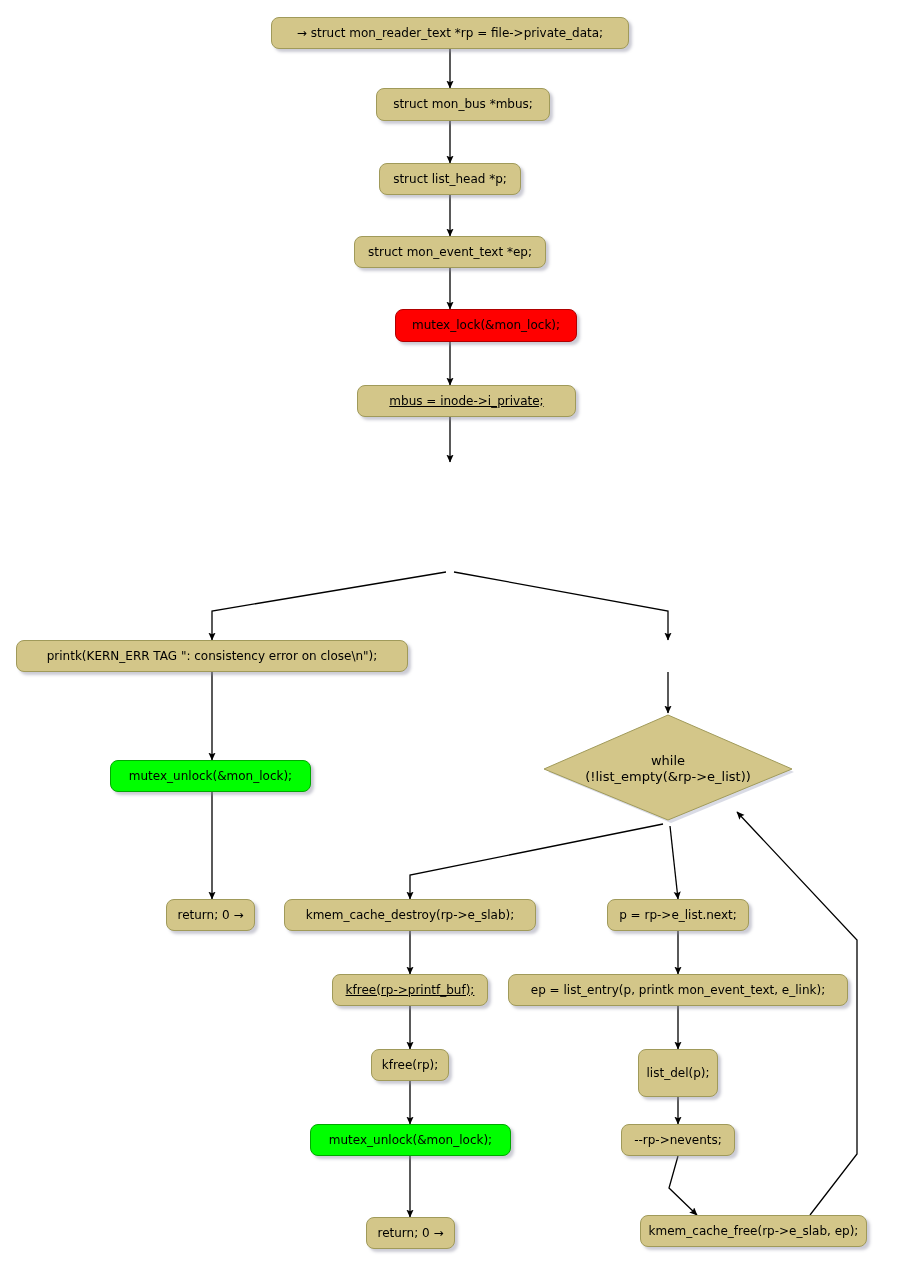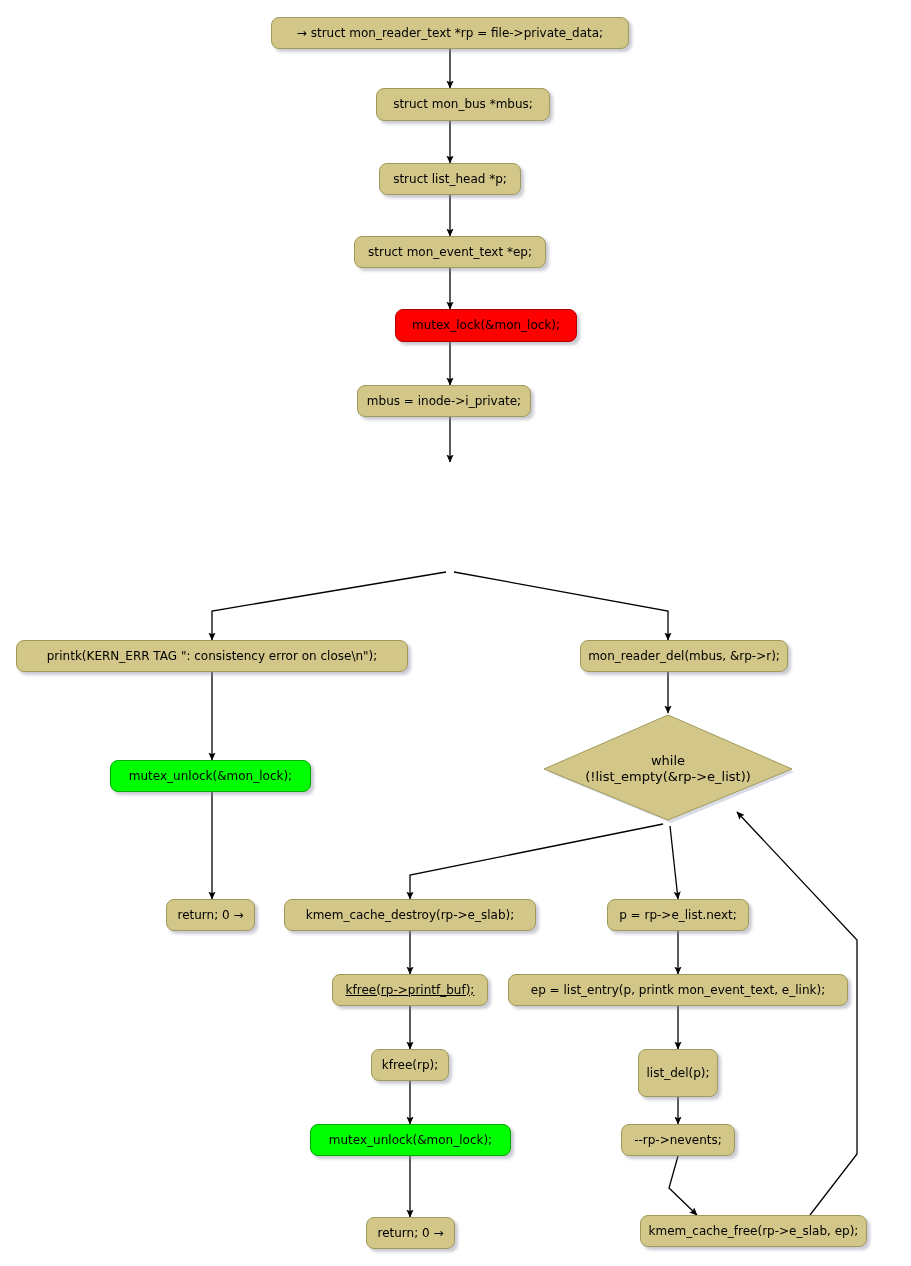--- a/index.html
+++ b/index.html
@@ -119,30 +119,29 @@
   <div class="node" style="left:271px; top:17px; width:358px; height:32px;">→ struct mon_reader_text *rp = file-&gt;private_data;</div>
 
   <div class="node" style="left:363px; top:88px; width:174px; height:33px;margin-left:13px;">struct mon_bus *mbus;</div>
 
   <div class="node" style="left:379px; top:163px; width:142px; height:32px;">struct list_head *p;</div>
 
   <div class="node" style="left:354px; top:236px; width:192px; height:32px;">struct mon_event_text *ep;</div>
 
   <div class="node red" style="left:359px; top:309px; width:182px; height:33px;margin-left:36px;">mutex_lock(&amp;mon_lock);</div>
 
-  <div class="node" style="left:357px; top:385px; width:174px; height:32px;">mbus = inode-&gt;i_private;</div>
+  <div class="node" style="left:357px; top:385px; width:219px; height:32px;text-decoration:underline;">mbus = inode-&gt;i_private;</div>
 
 
   <div class="node" style="left:16px; top:640px; width:392px; height:32px;">printk(KERN_ERR TAG ": consistency error on close\n");</div>
 
   <div class="node green" style="left:110px; top:760px; width:201px; height:32px;">mutex_unlock(&amp;mon_lock);</div>
 
   <div class="node" style="left:166px; top:899px; width:89px; height:32px;">return; 0 →</div>
 
-  <div class="node" style="left:580px; top:640px; width:208px; height:32px;">mon_reader_del(mbus, &amp;rp-&gt;r);</div>
 
   <div class="diamond" style="left:540px; top:713px; width:256px; height:112px;">
     <svg class="dshape" viewBox="0 0 256 112" preserveAspectRatio="none">
       <polygon points="131,6 254,59 131,110 8,59" fill="#b9bdd0" opacity="0.55"></polygon>
       <polygon points="128,2 252,56 128,107 4,56" fill="#d3c689" stroke="#a09a5a" stroke-width="1"></polygon>
     </svg>
     <div class="dlabel">while
 (!list_empty(&amp;rp-&gt;e_list))</div>
   </div>
 

